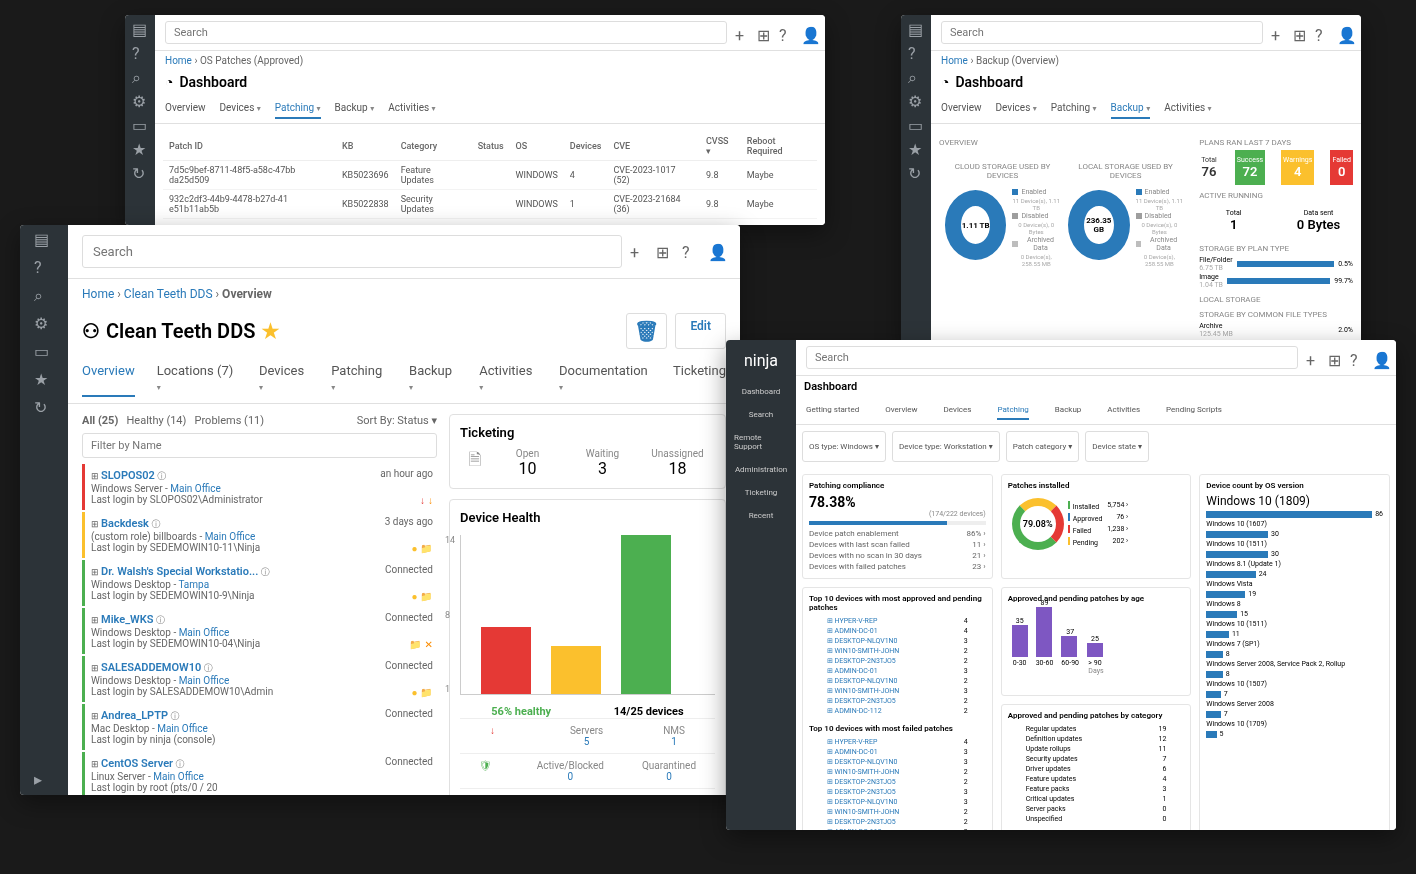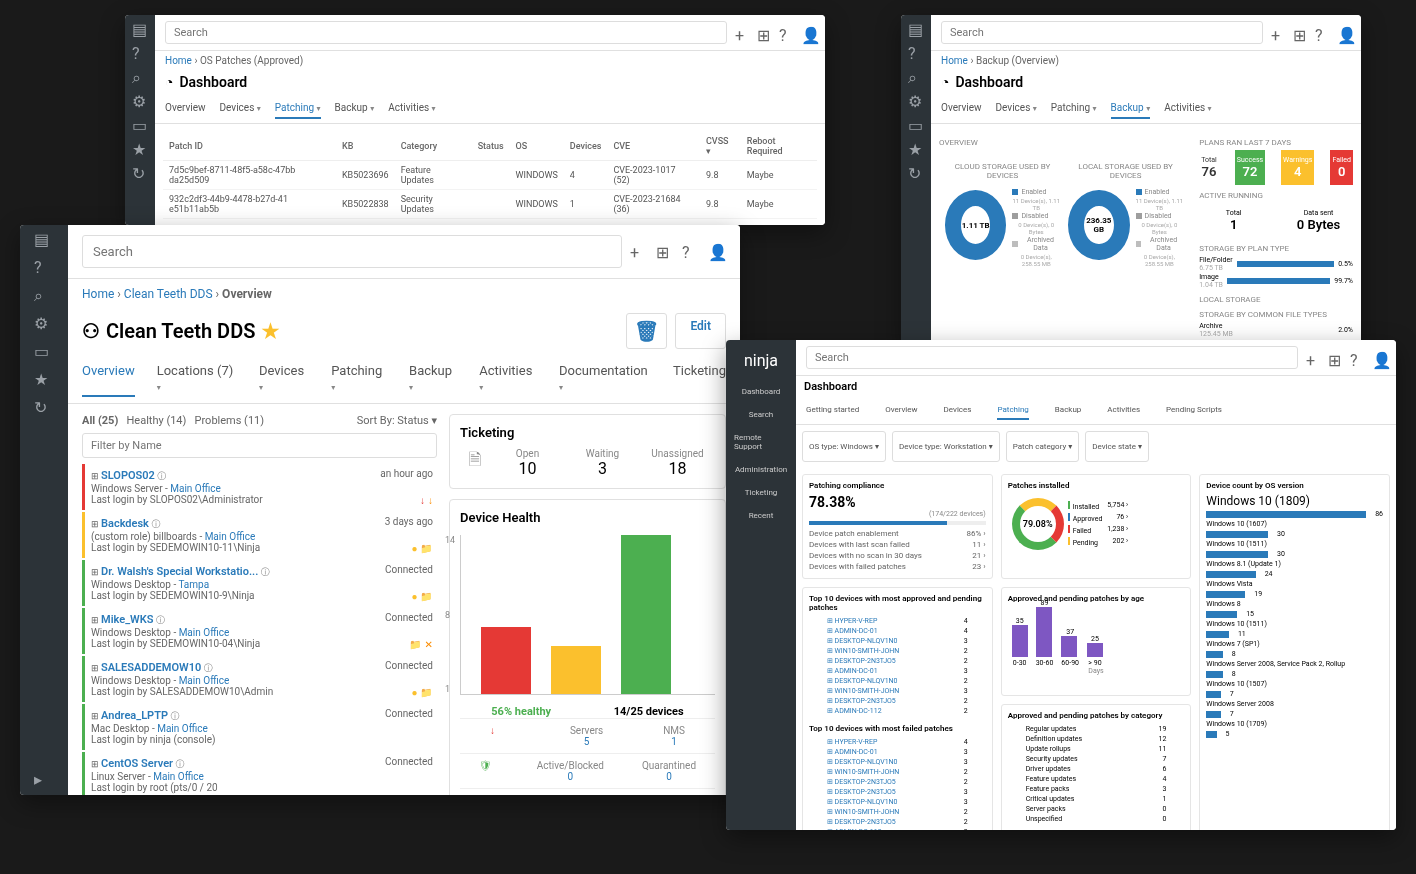--- a/index.html
+++ b/index.html
@@ -90,21 +90,21 @@
 .w4 .filters{display:flex;gap:6px;padding:6px;font-size:8px}
 .w4 .filter-pill{border:1px solid #ddd;padding:10px 6px;border-radius:3px;color:#555;background:#fff}
 .w4 .dash-grid{display:grid;grid-template-columns:1fr 1fr 1fr;gap:8px;padding:6px}
 .w4 .panel{border:1px solid #e5e5e5;border-radius:3px;padding:6px;font-size:8px}
 .w4 .panel-title{font-weight:600;margin-bottom:4px;font-size:8px}
 .w4 .pct{font-size:14px;font-weight:700}
 .w4 .mini-row{display:flex;justify-content:space-between;padding:1px 0;color:#666}
 .w4 .donut2{width:52px;height:52px;border-radius:50%;border:8px solid #4caf50;border-top-color:#fbc02d;border-right-color:#e53935;margin:4px;display:inline-flex;align-items:center;justify-content:center;font-size:9px;font-weight:600}
 .w4 .legend2{display:inline-block;vertical-align:top;font-size:7px}
 .w4 .legend2 .row{display:flex;justify-content:space-between;gap:8px;padding:1px 0}
-.w4 .os-row{display:flex;align-items:center;gap:9px;font-size:7px;margin:2px 0}
+.w4 .os-row{display:flex;align-items:center;gap:3px;font-size:7px;margin:2px 0}
 .w4 .os-bar{height:7px;background:#2a7ab9}
 .w4 .bar-chart{display:flex;align-items:flex-end;gap:8px;height:60px;padding:0 4px}
 .w4 .vbar{width:16px;background:#7e57c2}
 .w4 .vbar-lbl{font-size:7px;text-align:center;margin-top:2px}
 .w4 .list-row{display:flex;justify-content:space-between;font-size:7px;padding:1px 18px}
 .w4 .list-row a{color:#2a7ab9;text-decoration:none}
 .star{color:#fbc02d}
 .chev{font-size:8px;color:#888}
 </style>
 </head>

